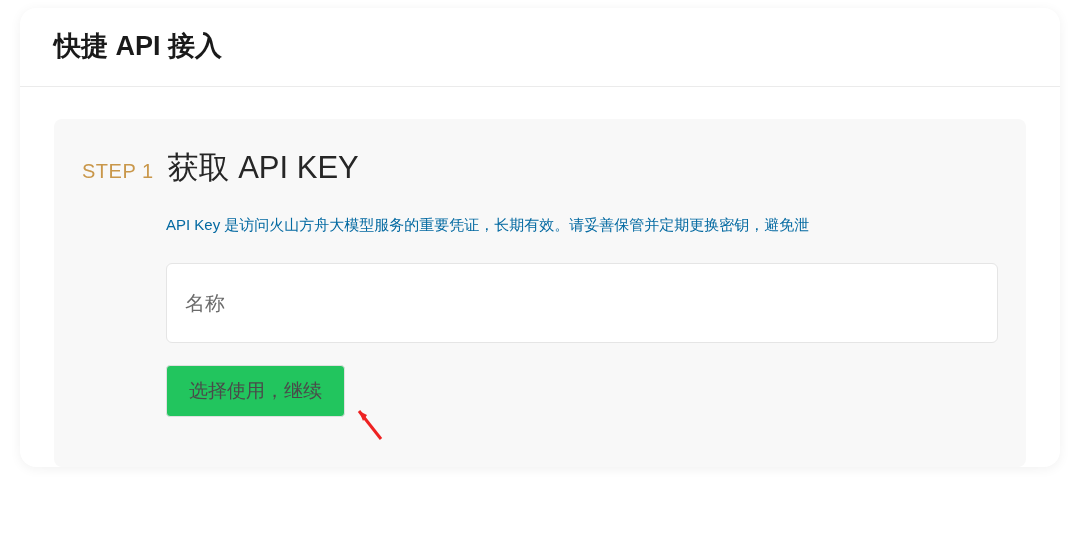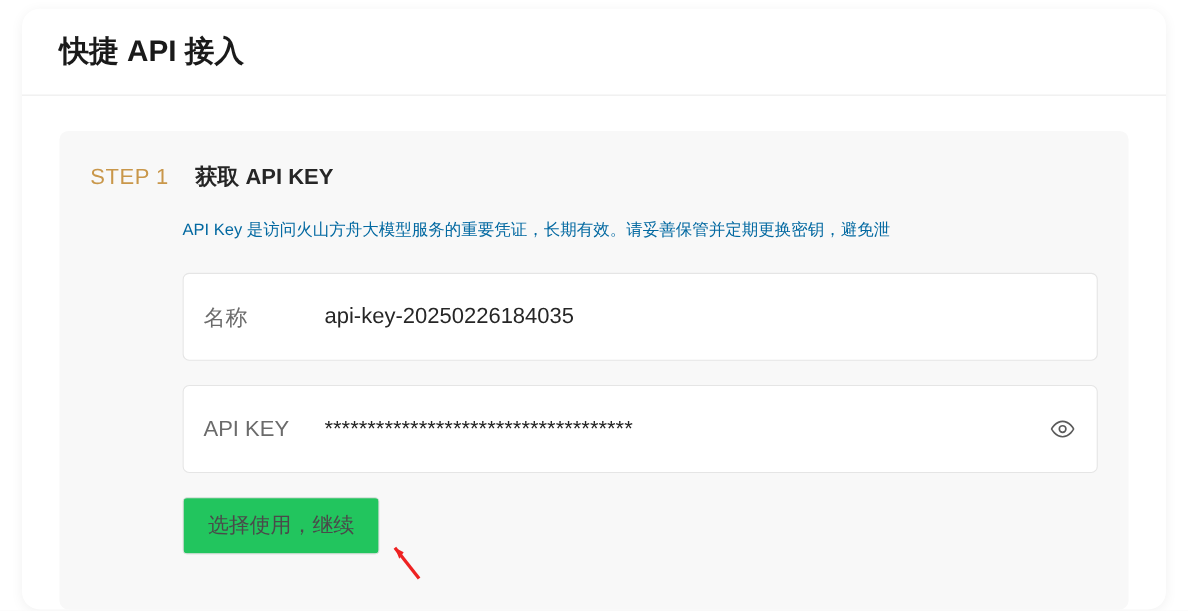--- a/index.html
+++ b/index.html
@@ -30,33 +30,33 @@
     }
     .step-section {
       background: #f8f8f8;
       margin: 32px 34px 14px 34px;
       border-radius: 8px;
       padding: 28px 28px 24px 28px;
     }
     .step-header {
       display: flex;
       align-items: baseline;
-      gap: 24px;
+      gap: 14px;
       margin-bottom: 24px;
     }
     .step-label {
       color: #c9974a;
       font-size: 20px;
       font-weight: 500;
       letter-spacing: 0.5px;
     }
     .step-title {
       color: #262626;
-      font-size: 20px;
-      font-weight: 700;
+      font-size: 31px;
+      font-weight: 400;
     }
     .step-desc {
       color: #0369a1;
       font-size: 15px;
       line-height: 1.6;
       margin-left: 84px;
       margin-bottom: 26px;
       white-space: nowrap;
     }
     .form-area {
@@ -139,33 +139,22 @@
       <span class="step-label">STEP 1</span>
       <span class="step-title">获取 API KEY</span>
     </div>
 
     <div class="step-desc">API Key 是访问火山方舟大模型服务的重要凭证，长期有效。请妥善保管并定期更换密钥，避免泄</div>
 
     <div class="form-area">
 
       <div class="field-row">
         <span class="field-label">名称</span>
-        <input class="field-value" type="text" value="api-key-20250226184035" style="">
       </div>
 
-      <div class="field-row">
-        <span class="field-label">API KEY</span>
-        <input class="field-value" type="text" value="************************************" style="">
-        <span class="eye-icon">
-          <svg viewBox="0 0 24 24" stroke-width="1.5">
-            <path d="M2 12s3.5-7 10-7 10 7 10 7-3.5 7-10 7S2 12 2 12z"></path>
-            <circle cx="12" cy="12" r="3"></circle>
-          </svg>
-        </span>
-      </div>
 
       <div class="button-row">
         <button class="continue-btn">选择使用，继续</button>
         <span class="arrow-annotation">
           <svg viewBox="0 0 40 38">
             <path d="M30 34 L8 6" stroke="#e22" stroke-width="3" fill="none"></path>
             <polygon points="8,6 16,10 12,16" fill="#e22"></polygon>
           </svg>
         </span>
       </div>

